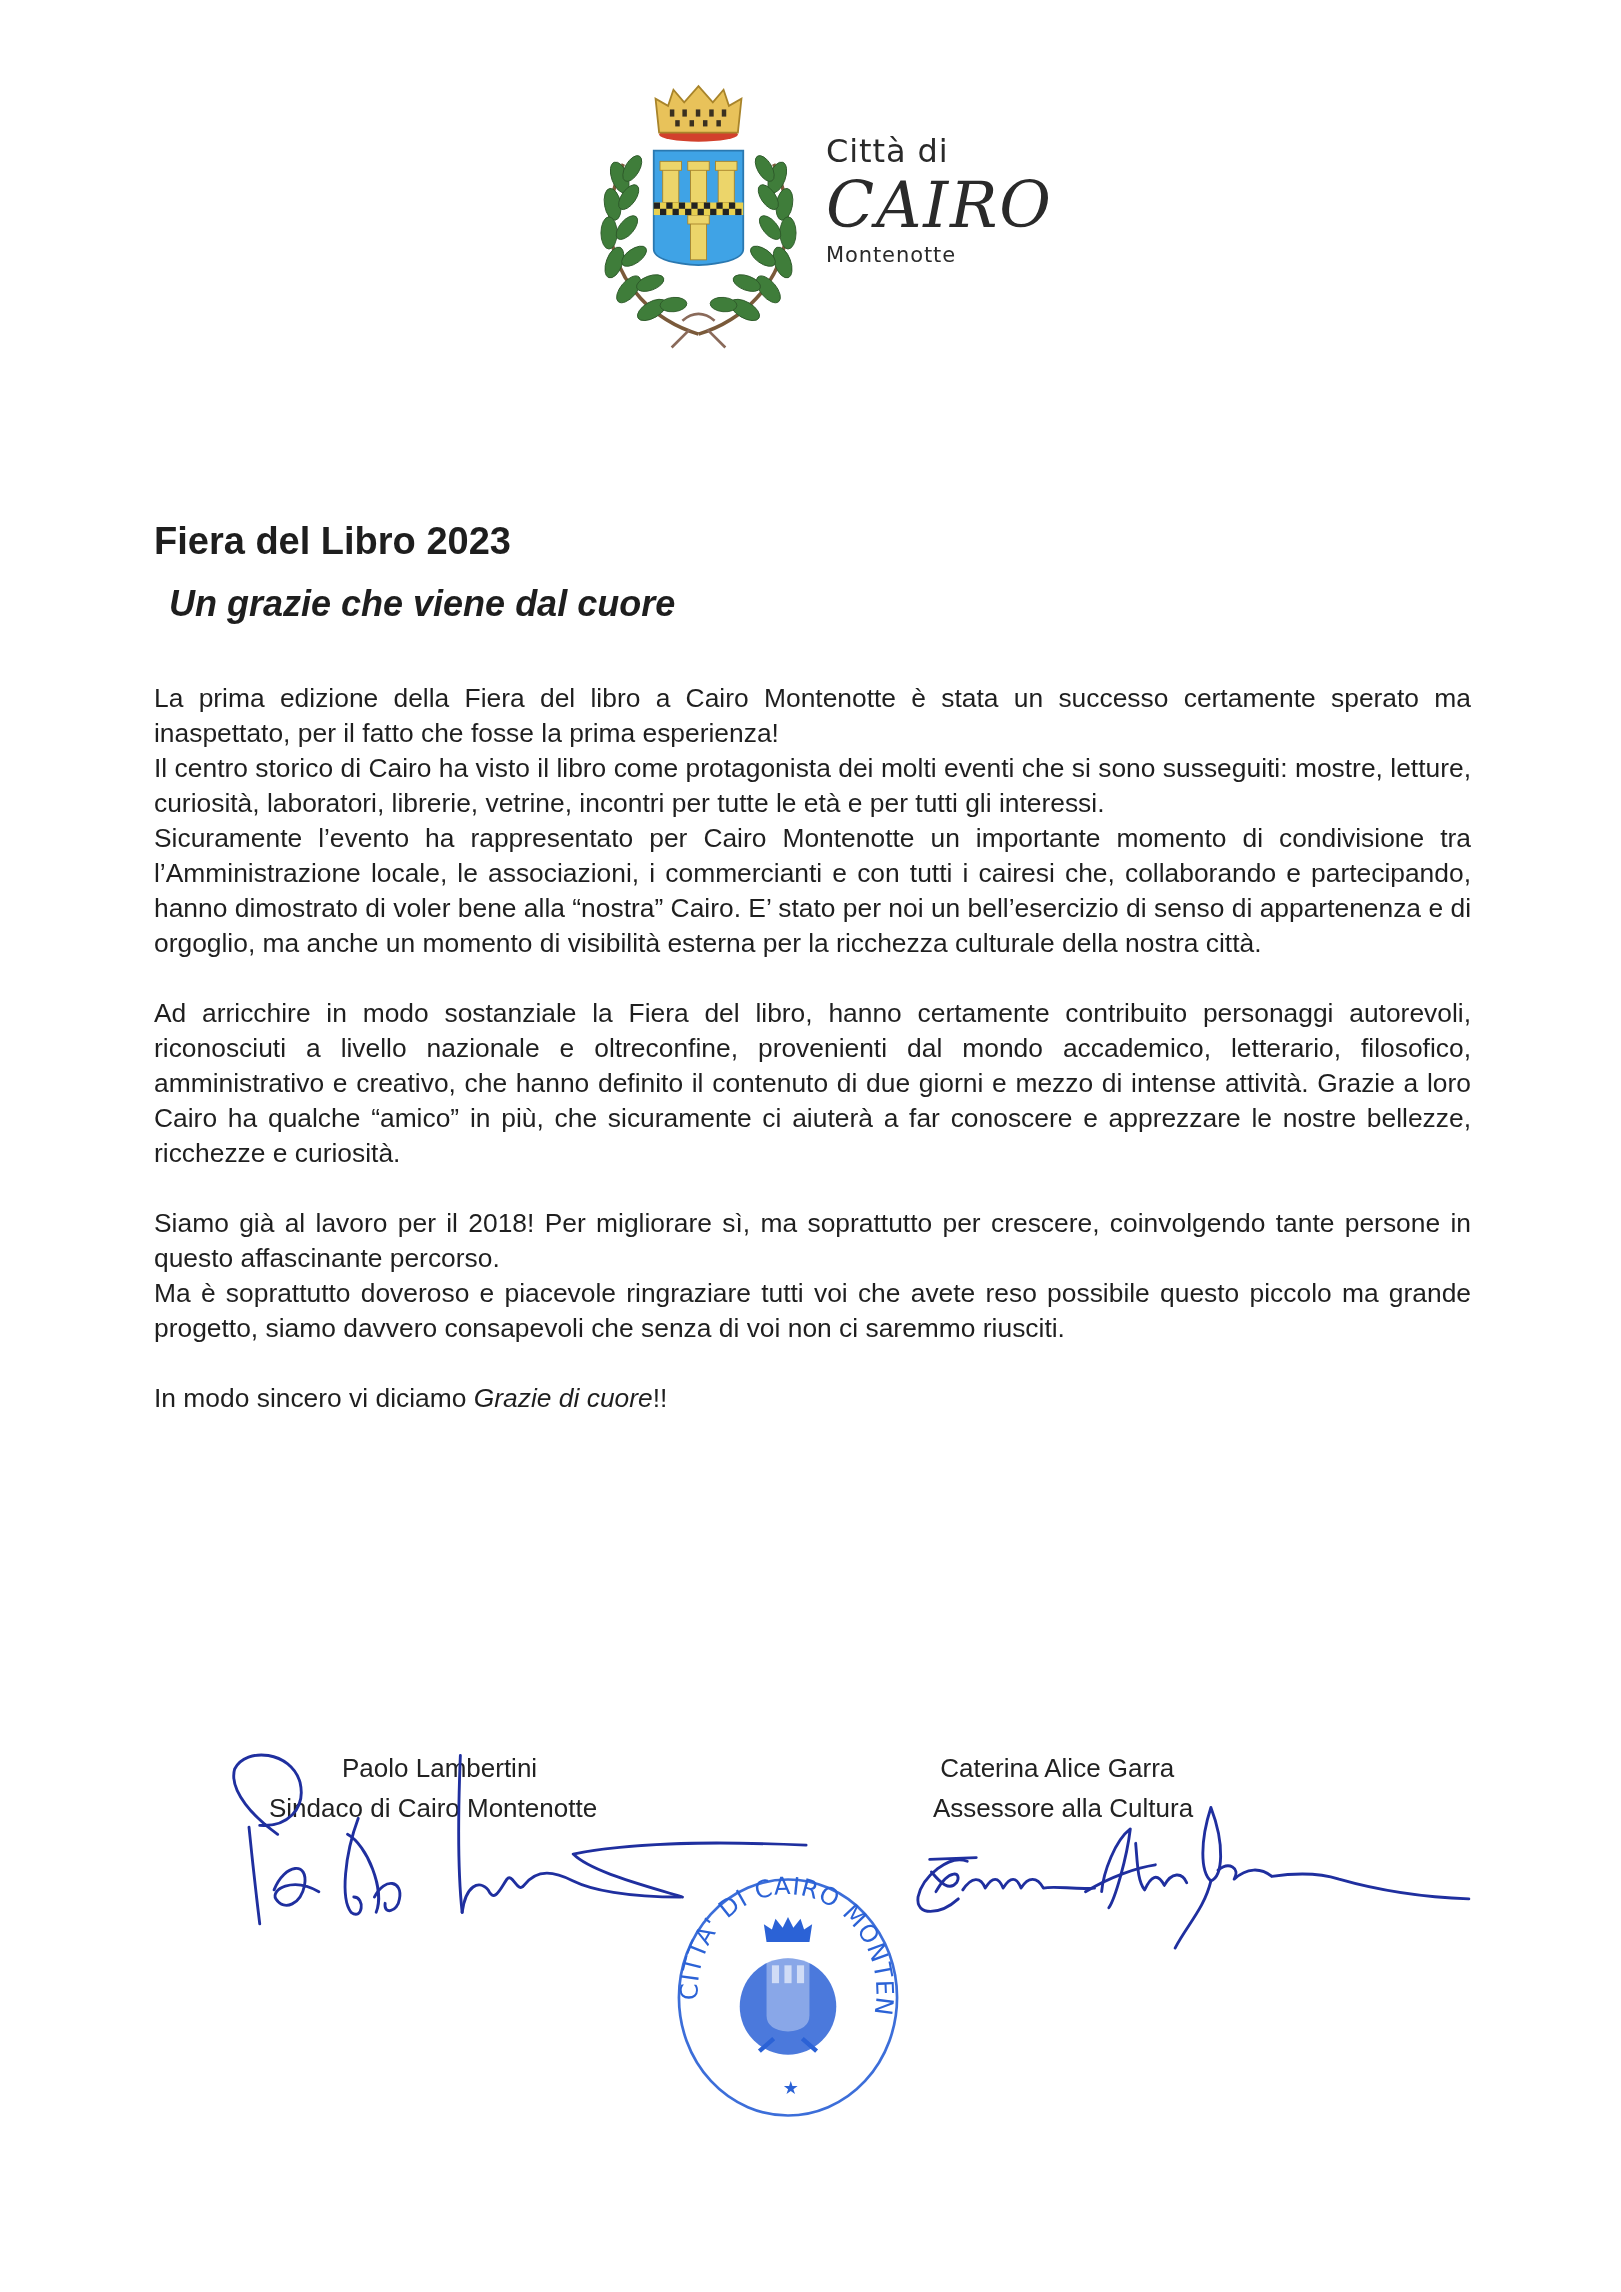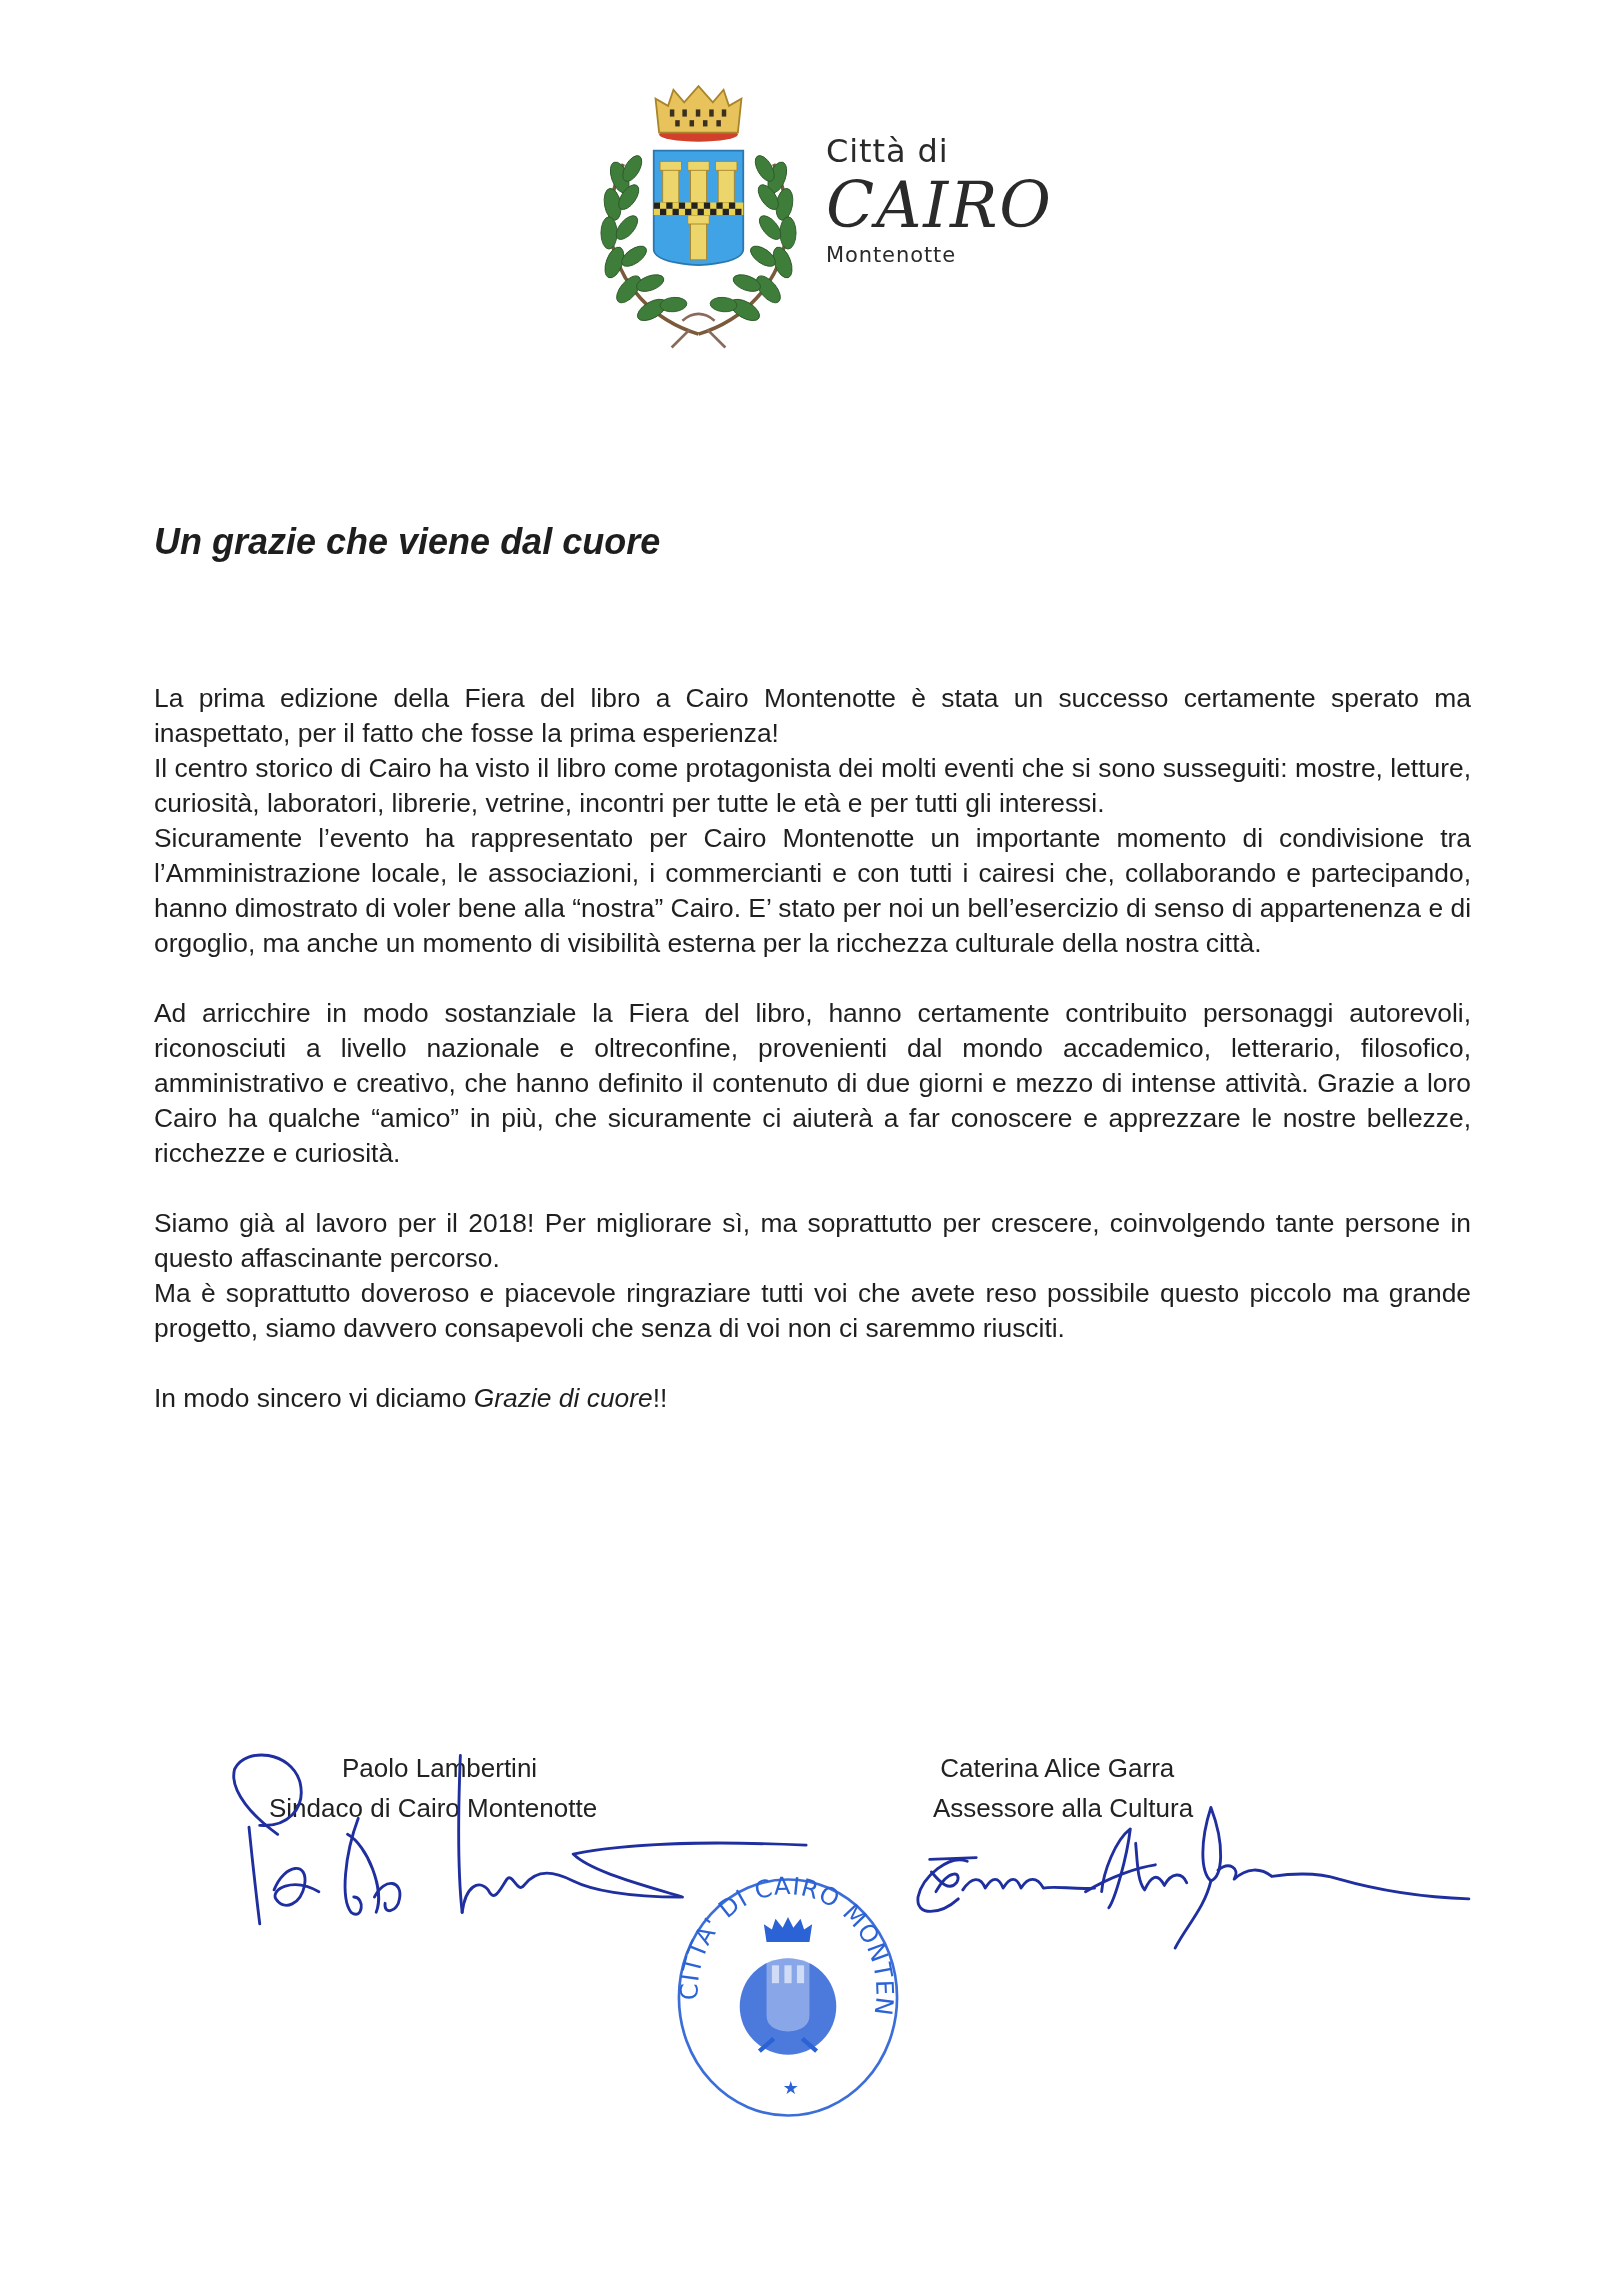--- a/index.html
+++ b/index.html
@@ -10,21 +10,21 @@
   .letterhead { position: absolute; left: 600px; top: 79px; width: 466px; height: 278px; }
   .emblem { position: absolute; left: 0; top: 0; width: 197px; height: 273px; }
   .logo-text { position: absolute; left: 226px; top: 56px; font-family: "DejaVu Sans", sans-serif; color: #2a2a2a; line-height: 1; }
   .logo-line1 { font-size: 32px; letter-spacing: 0.9px; display: block; }
   .logo-line2 { font-size: 63px; letter-spacing: 1.8px; display: block; margin-top: 7.2px; font-family: "DejaVu Serif", serif; font-weight: normal; font-style: italic; }
   .logo-line3 { font-size: 21px; letter-spacing: 0.9px; display: block; margin-top: 8px; }
 
   
   .title-block { position: absolute; left: 154px; top: 518px; }
   .doc-title { font-size: 38px; font-weight: bold; margin: 0; line-height: 47px; color: #1e1e1e; }
-  .doc-subtitle { font-size: 36px; font-weight: bold; font-style: italic; margin: 0; line-height: 47px; color: #1e1e1e; }
+  .doc-subtitle { font-size: 36px; font-weight: bold; font-style: italic; margin: 15px; line-height: 47px; color: #1e1e1e; }
 
   
   .body-text { position: absolute; left: 154px; top: 681px; width: 1317px;
                font-size: 26.4px; line-height: 35px; text-align: justify; color: #1f1f1f; }
   .body-text p { margin: 0; }
   .body-text .gap { height: 35px; }
   .body-text em { font-style: italic; }
 
   
   .signer { position: absolute; font-size: 26px; line-height: 40px; color: #222; }
@@ -127,20 +127,21 @@
     </g>
   </svg>
   <div class="logo-text">
     <span class="logo-line1">Città di</span>
     <span class="logo-line2">CAIRO</span>
     <span class="logo-line3">Montenotte</span>
   </div>
 </div>
 
 <div class="title-block">
+  <h1 class="doc-title">Fiera del Libro 2023</h1>
   <h2 class="doc-subtitle">Un grazie che viene dal cuore</h2>
 </div>
 
 <div class="body-text">
   <p>La prima edizione della Fiera del libro a Cairo Montenotte è stata un successo certamente sperato ma inaspettato, per il fatto che fosse la prima esperienza!</p>
   <p>Il centro storico di Cairo ha visto il libro come protagonista dei molti eventi che si sono susseguiti: mostre, letture, curiosità, laboratori, librerie, vetrine, incontri per tutte le età e per tutti gli interessi.</p>
   <p>Sicuramente l’evento ha rappresentato per Cairo Montenotte un importante momento di condivisione tra l’Amministrazione locale, le associazioni, i commercianti e con tutti i cairesi che, collaborando e partecipando, hanno dimostrato di voler bene alla “nostra” Cairo. E’ stato per noi un bell’esercizio di senso di appartenenza e di orgoglio, ma anche un momento di visibilità esterna per la ricchezza culturale della nostra città.</p>
   <div class="gap"></div>
   <p>Ad arricchire in modo sostanziale la Fiera del libro, hanno certamente contribuito personaggi autorevoli, riconosciuti a livello nazionale e oltreconfine, provenienti dal mondo accademico, letterario, filosofico, amministrativo e creativo, che hanno definito il contenuto di due giorni e mezzo di intense attività. Grazie a loro Cairo ha qualche “amico” in più, che sicuramente ci aiuterà a far conoscere e apprezzare le nostre bellezze, ricchezze e curiosità.</p>
   <div class="gap"></div>

